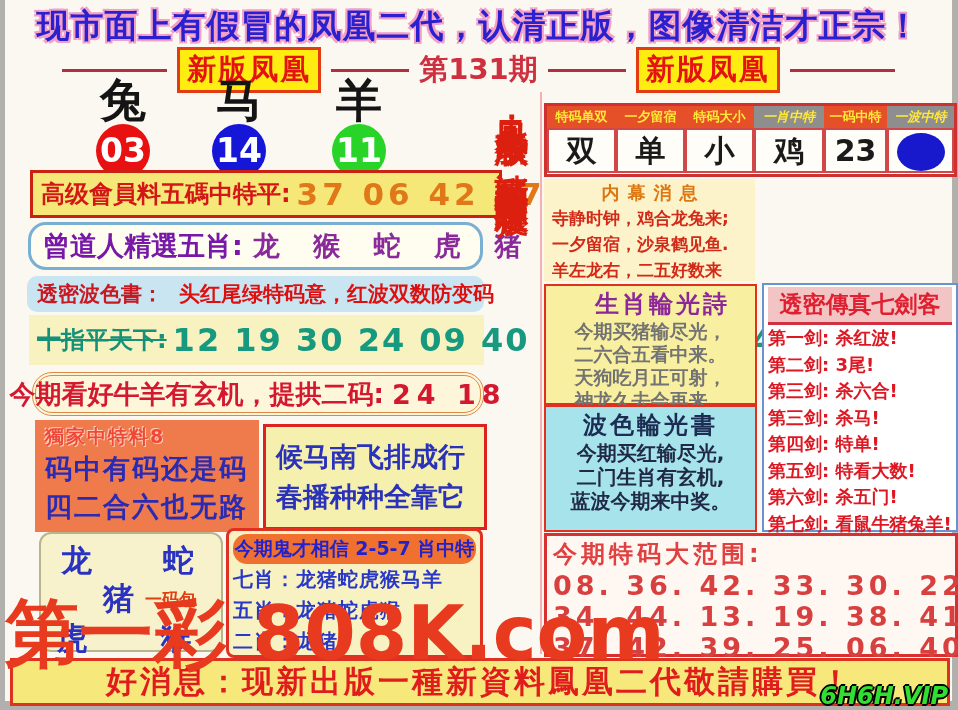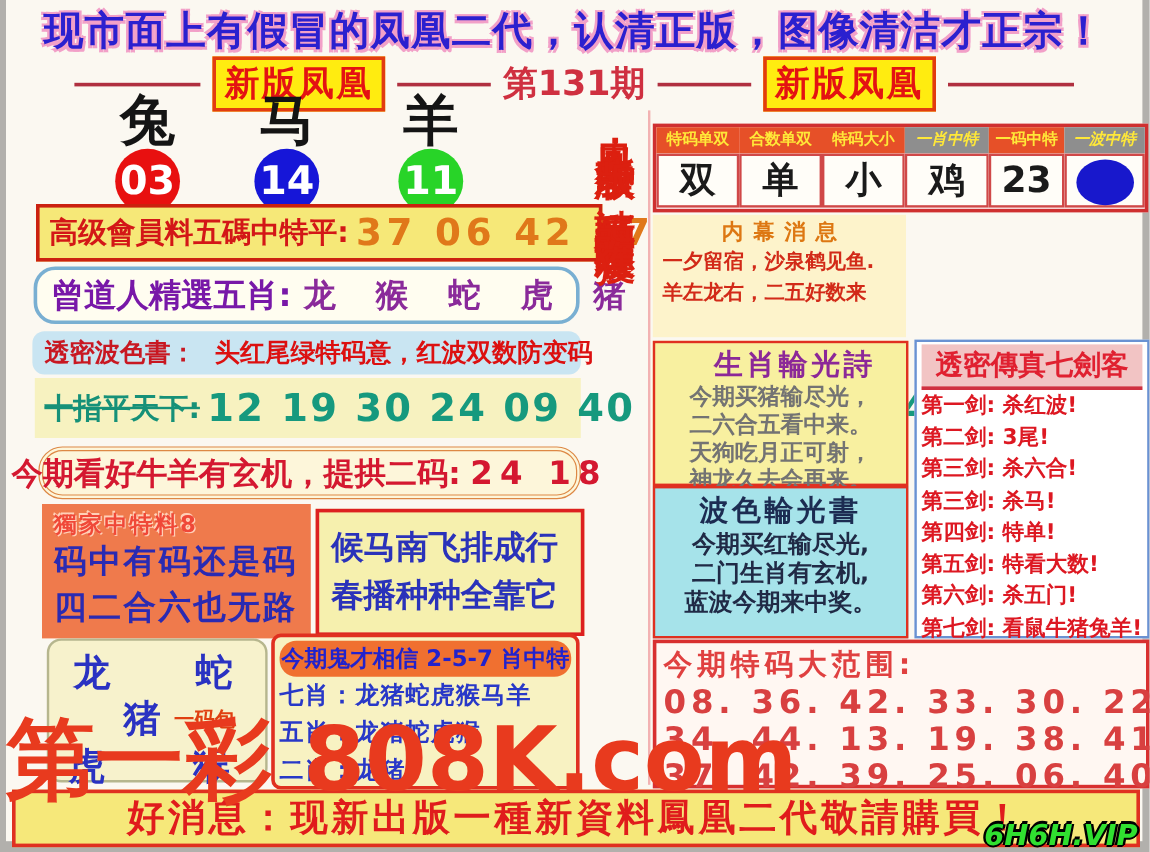--- a/index.html
+++ b/index.html
@@ -199,37 +199,38 @@
       <div class="row">五肖：龙猪蛇虎猴</div>
       <div class="row">二肖：龙猪</div>
     </div>
 
     <div class="abs vertical-strip">
       <div class="vertical-text">凤凰全新改版，請彩民長期跟踪定有收獲</div>
     </div>
 
     <div class="abs rtable">
       <div class="h org">特码单双</div>
-      <div class="h org">合数单双</div>
+      <div class="h org">一夕留宿</div>
       <div class="h org">特码大小</div>
       <div class="h gry">一肖中特</div>
       <div class="h org">一码中特</div>
       <div class="h gry">一波中特</div>
       <div class="v">双</div>
       <div class="v">单</div>
       <div class="v">小</div>
       <div class="v">鸡</div>
       <div class="v">23</div>
       <div class="v">
           <div class="wave-ball"></div>
         </div>
     </div>
 
     <div class="abs box-insider">
       <div class="ttl">内幕消息</div>
+      <div class="ln">寺静时钟，鸡合龙兔来;</div>
       <div class="ln">一夕留宿，沙泉鹤见鱼.</div>
       <div class="ln">羊左龙右，二五好数来</div>
     </div>
 
 
     <div class="abs box-zpoem">
       <div class="ttl">生肖輪光詩</div>
       <div class="ln">今期买猪输尽光，</div>
       <div class="ln">二六合五看中来。</div>
       <div class="ln">天狗吃月正可射，</div>

